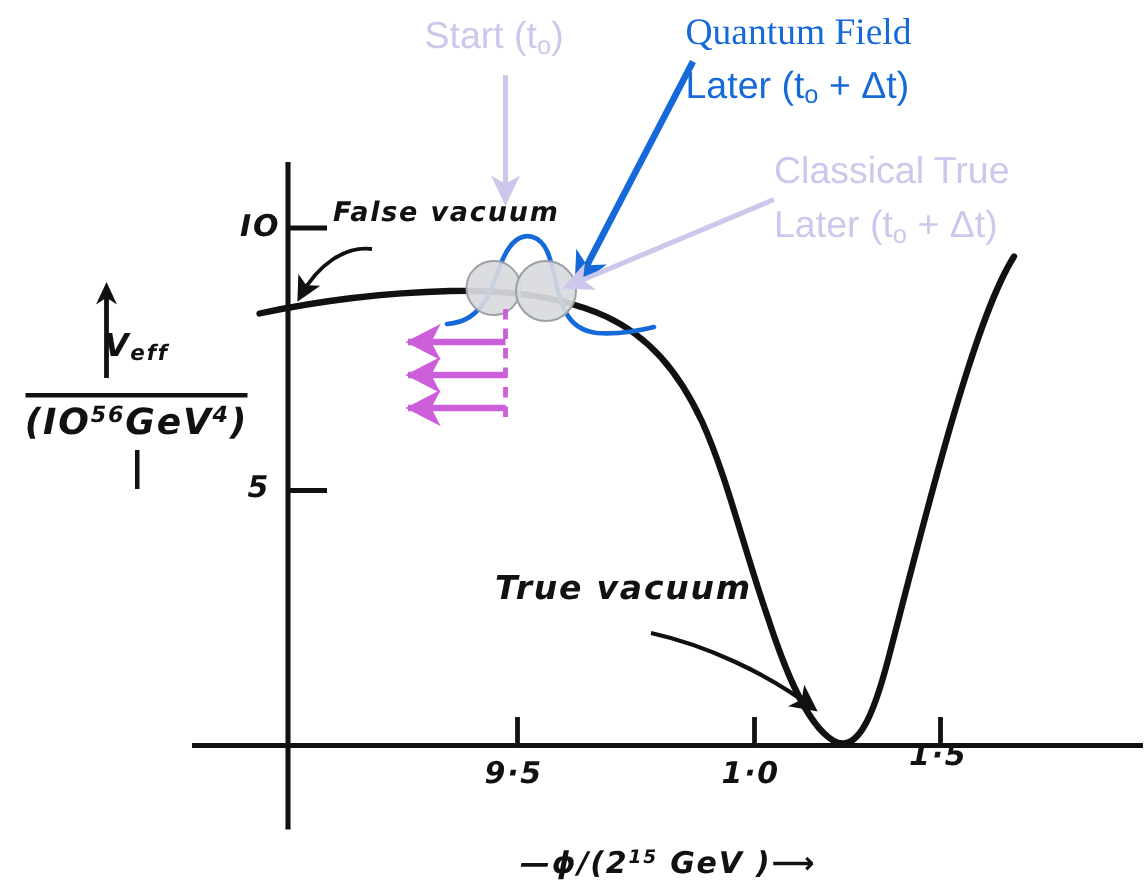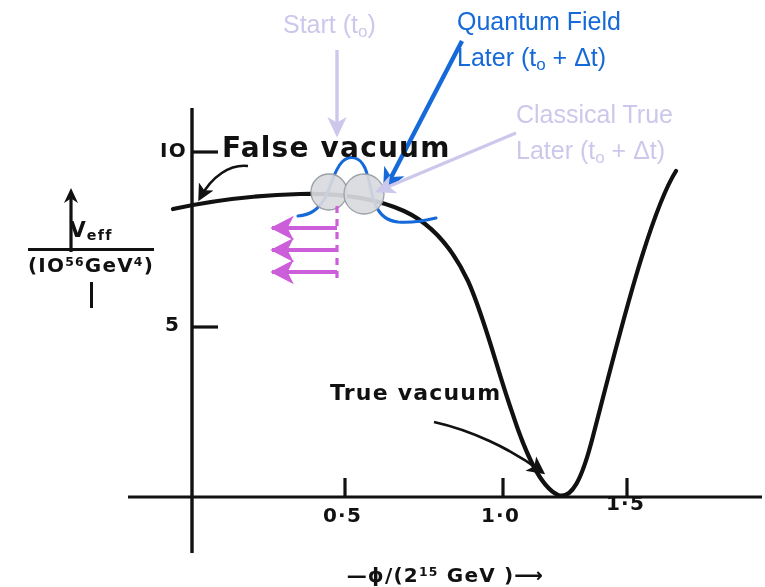--- a/index.html
+++ b/index.html
@@ -40,44 +40,45 @@
     font-family: "Liberation Sans", sans-serif;
   }
   .sub { font-size: 0.68em; vertical-align: -0.22em; }
   .sup { font-size: 0.62em; vertical-align: 0.52em; }
 
   .hand {
     color: #111111;
     font-family: "DejaVu Sans", sans-serif;
     font-weight: 700;
     letter-spacing: 1.2px;
+    font-style: italic;
   }
   .tick-label { font-size: 20px; }
   .axis-name { font-size: 20px; }
 
   
   #ylabel-block {
     position: absolute;
     left: 16px;
     top: 218px;
     width: 150px;
     text-align: center;
   }
   #ylabel-frac {
     display: inline-block;
     text-align: center;
   }
   #ylabel-num {
     border-bottom: 3px solid #111111;
-    padding: 0 6px 5px 6px;
+    padding: 0 6px 18px 6px;
     font-size: 21px;
   }
   #ylabel-den {
     padding-top: 2px;
-    font-size: 20px;
+    font-size: 24px;
   }
   .vbar {
     display: block;
     width: 3px;
     height: 26px;
     background: #111111;
     margin: 5px auto 0 auto;
   }
 </style>
 </head>
@@ -158,41 +159,41 @@
 
     <g>
       <line x1="71" y1="252" x2="71" y2="196" stroke="#111111" stroke-width="3.2"></line>
       <path d="M71,188 L64,203 L71,198.5 L78,203 Z" fill="#111111"></path>
     </g>
   </svg>
 
   <div class="anno hand tick-label" style="left:160px; top:139px;">IO</div>
   <div class="anno hand tick-label" style="left:165px; top:313px;">5</div>
 
-  <div class="anno hand tick-label" style="left:323px; top:504px;">0·5</div>
+  <div class="anno hand tick-label" style="left:323px; top:504px;">9·5</div>
   <div class="anno hand tick-label" style="left:481px; top:504px;">1·0</div>
   <div class="anno hand tick-label" style="left:606px; top:492px;">1·5</div>
 
   <div class="anno hand axis-name" style="left:314px; top:540px;">
     <span>—</span><span>ϕ/(2</span><span class="sup">15</span><span> GeV )</span><span>⟶</span>
   </div>
 
   <div id="ylabel-block">
     <div id="ylabel-frac">
       <div id="ylabel-num" class="hand"><span>V</span><span class="sub">eff</span></div>
       <div id="ylabel-den" class="hand"><span>(IO</span><span class="sup">56</span><span>GeV</span><span class="sup">4</span><span>)</span></div>
     </div>
     <span class="vbar"></span>
   </div>
 
-  <div class="anno hand" style="left:222px; top:131px; font-size:28px;">False vacuum</div>
+  <div class="anno hand" style="left:222px; top:131px; font-size:18px;">False vacuum</div>
 
   <div class="anno hand" style="left:330px; top:380px; font-size:22px;">True vacuum</div>
 
   <div class="anno anno-lilac" style="left:283px; top:10px;"><span>Start (t</span><span class="sub">o</span><span>)</span></div>
 
-  <div class="anno anno-blue" style="left:457px; top:7px;">Quantum Field</div>
+  <div class="anno anno-blue" style="left:457px; top:7px;font-family:Liberation Serif, serif;">Quantum Field</div>
   <div class="anno anno-blue" style="left:457px; top:43px;"><span>Later (t</span><span class="sub">o</span><span> + Δt)</span></div>
 
   <div class="anno anno-lilac" style="left:516px; top:100px;">Classical True</div>
   <div class="anno anno-lilac" style="left:516px; top:136px;"><span>Later (t</span><span class="sub">o</span><span> + Δt)</span></div>
 
 </div>
 
 </body></html>

